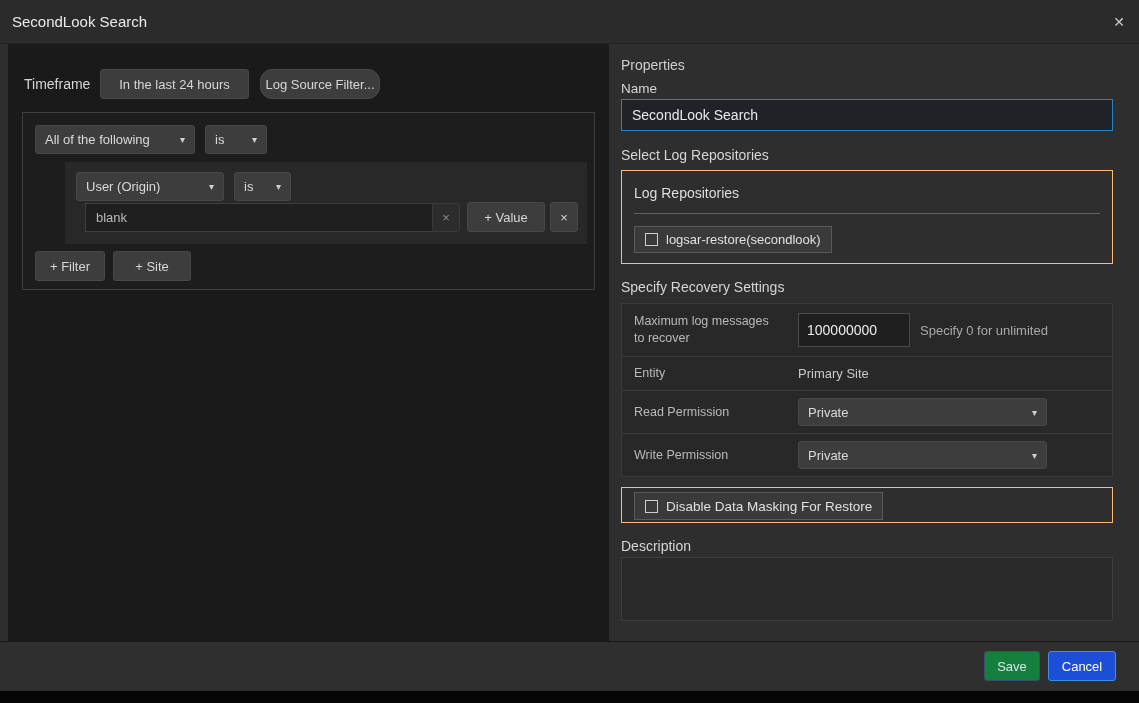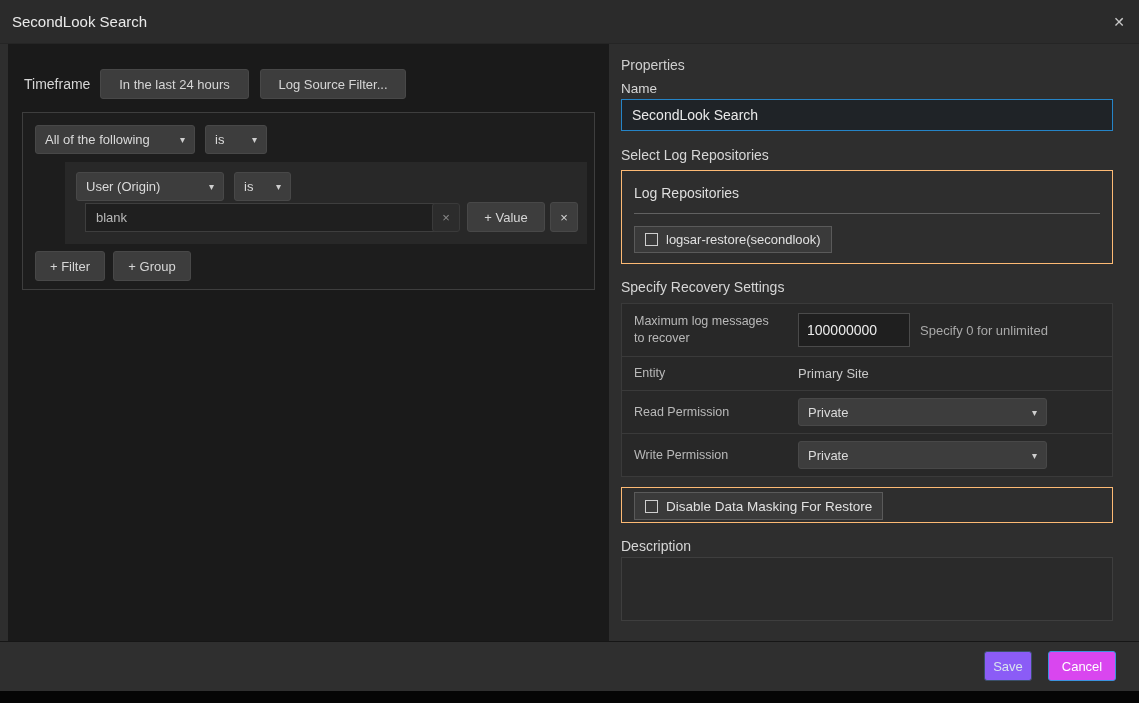--- a/index.html
+++ b/index.html
@@ -61,42 +61,42 @@
   .hint { color:#a9a9a9; font-size:13px; margin-left:10px; }
 
   .dd-wide { position:absolute; left:176px; top:50%; transform:translateY(-50%); width:249px; height:28px; }
 
   .textarea { position:absolute; left:12px; top:513px; width:492px; height:64px;
               background:#2a2a2a; border:1px solid #3e3e3e; resize:none; outline:none;
               color:#ddd; font-family:"Liberation Sans", sans-serif; font-size:13px; padding:6px 8px; }
 
   .footer { position:absolute; left:0; top:641px; width:100%; height:50px; background:#2f2f2f;
             border-top:1px solid #161616; }
-  .save-btn { left:984px; top:9px; width:48px; height:30px; background:#8b5cf6; border:1px solid #3a5068; color:#d8e3ee; }
-  .cancel-btn { left:1048px; top:9px; width:68px; height:30px; background:#d946ef; border:1px solid #3b93dd; color:#fff; }
+  .save-btn { left:984px; top:9px; width:56px; height:30px; background:#15803d; border:1px solid #3a5068; color:#d8e3ee; }
+  .cancel-btn { left:1048px; top:9px; width:68px; height:30px; background:#1d4ed8; border:1px solid #3b93dd; color:#fff; }
 </style>
 </head>
 <body>
 
 <div class="screen">
   <div class="dialog">
 
     <div class="titlebar">
       <span class="title">SecondLook Search</span>
       <span class="close">✕</span>
     </div>
 
     <div class="left-panel">
       <div class="lbl abs" style="left:16px; top:25px; height:30px; display:flex; align-items:center; font-size:14px;">Timeframe</div>
 
       <div class="btn" style="left:92px; top:25px; width:149px; height:30px;">
         <span>In the last 24 hours</span>
       </div>
 
-      <div class="btn" style="left:252px; top:25px; width:146px; height:30px;">
+      <div class="btn" style="left:252px; top:25px; width:120px; height:30px;border-radius:12px;">
         <span>Log Source Filter...</span>
       </div>
 
       <div class="filter-box">
 
         <div class="dd" style="left:12px; top:12px; width:160px; height:29px;text-align:center;">
           <span>All of the following</span>
           <span class="caret">▾</span>
         </div>
 
@@ -130,21 +130,21 @@
           <div class="btn" style="left:485px; top:40px; width:28px; height:30px;">
             <span>×</span>
           </div>
         </div>
 
         <div class="btn" style="left:12px; top:138px; width:70px; height:30px;">
           <span>+ Filter</span>
         </div>
 
         <div class="btn" style="left:90px; top:138px; width:78px; height:30px;">
-          <span>+ Group</span>
+          <span>+ Site</span>
         </div>
       </div>
     </div>
 
     <div class="right-panel">
 
       <div class="lbl abs" style="left:12px; top:13px; font-size:14px; color:#cfcfcf;">Properties</div>
 
       <div class="lbl abs" style="left:12px; top:37px;">Name</div>
 

